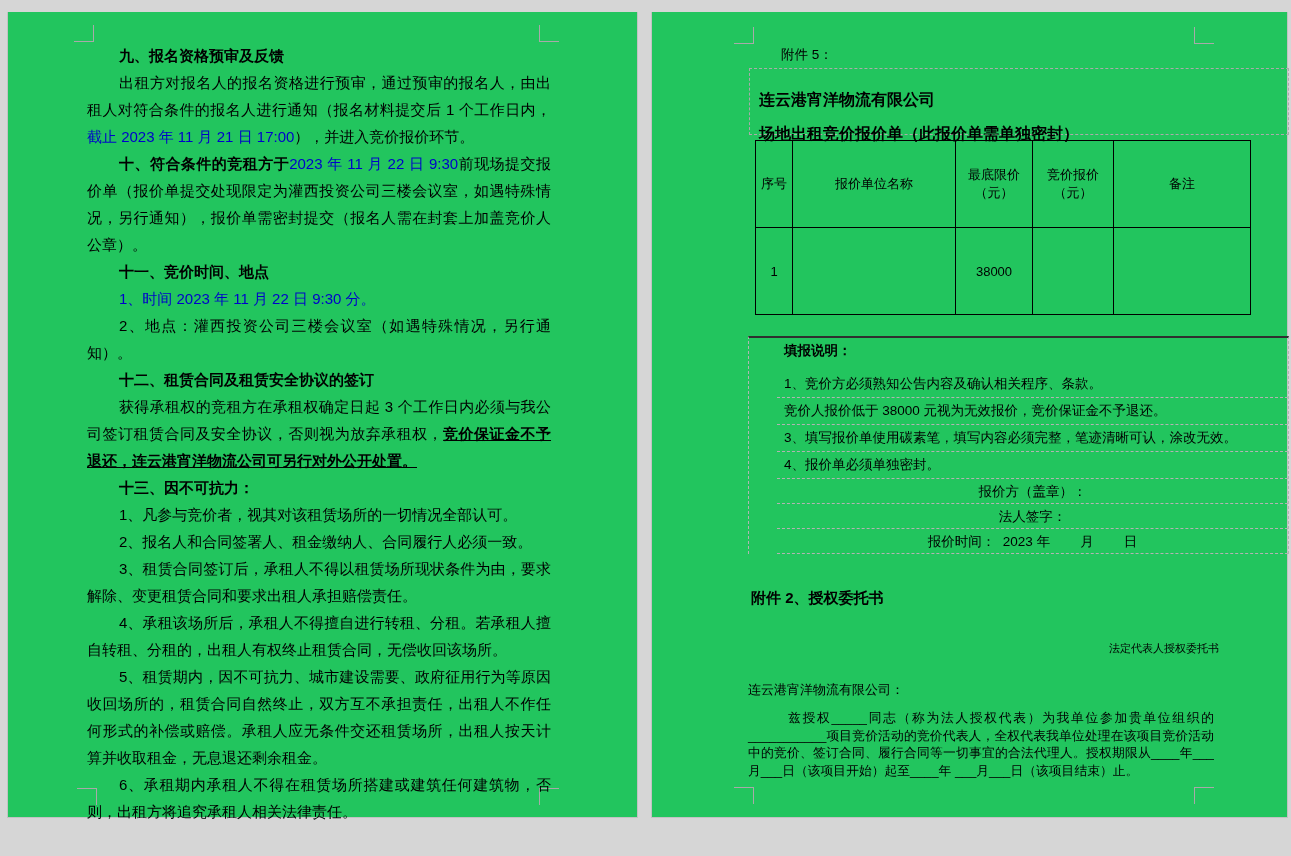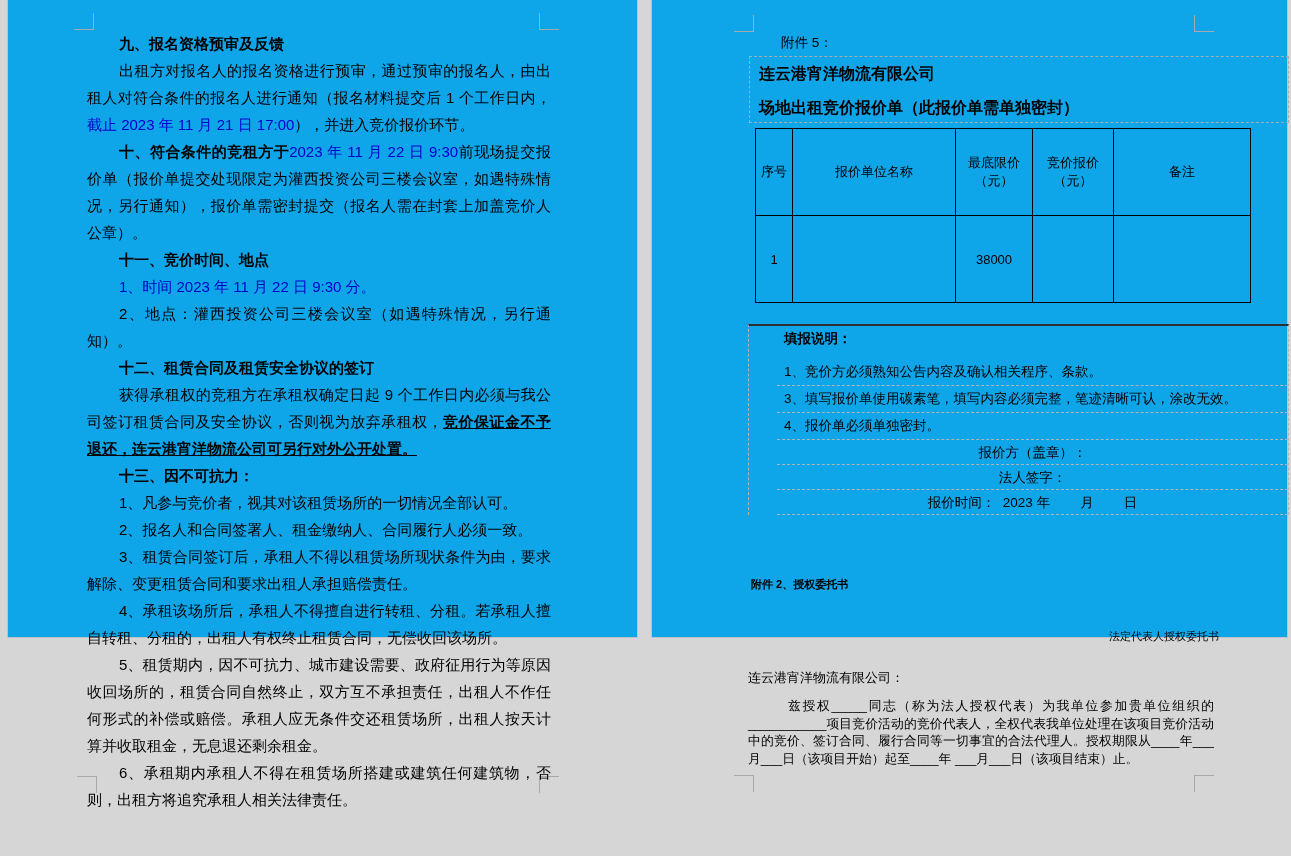--- a/index.html
+++ b/index.html
@@ -3,21 +3,21 @@
 <meta charset="utf-8">
 <style>
   html,body{margin:0;padding:0;}
   body{
     width:1291px;height:856px;position:relative;overflow:hidden;
     background:#d6d6d6;
     font-family:"Liberation Sans",sans-serif;
     color:#000;
   }
   .page{
-    position:absolute;top:0;height:638px;background:#0ea5e9;
+    position:absolute;top:12px;height:806px;background:#22c55e;
     box-sizing:border-box;border:1px solid #c2c2c2;border-top:none;
   }
   #page-left{left:7px;width:631px;}
   #page-right{left:651px;width:637px;}
 
   
   .mark{position:absolute;width:19px;height:16px;}
   .mark.tl{border-right:1px solid #a9a9a9;border-bottom:1px solid #a9a9a9;}
   .mark.tr{border-left:1px solid #a9a9a9;border-bottom:1px solid #a9a9a9;}
   .mark.bl{border-right:1px solid #a9a9a9;border-top:1px solid #a9a9a9;}
@@ -34,21 +34,21 @@
   .blue{color:#0000cc;}
   .bu{font-weight:bold;text-decoration:underline;}
 
   
   .att1{position:absolute;left:129px;top:34px;font-size:13.5px;}
   .qbox{
     position:absolute;left:97px;top:56px;width:540px;height:67px;
     box-sizing:border-box;border:1px dashed #ababab;
     padding:5px 0 0 9px;
   }
-  .qbox .t1{margin:2px 0 13px 0;font-size:16px;font-weight:bold;}
+  .qbox .t1{margin:16px 0 13px 0;font-size:16px;font-weight:bold;}
   .qbox .t2{margin:0;font-size:16px;font-weight:bold;}
 
   table.qtable{position:absolute;left:103px;top:128px;border-collapse:collapse;table-layout:fixed;}
   table.qtable td{
     border:1.5px solid #000;font-size:13px;text-align:center;
     vertical-align:middle;padding:2px;overflow:hidden;
   }
   table.qtable tr.hrow td{height:82px;}
   table.qtable tr.drow td{height:82px;}
 
@@ -58,21 +58,21 @@
     border-top:2px solid #2f2f2f;
     border-left:1px dashed #b3b3b3;border-right:1px dashed #b3b3b3;
     font-size:13.5px;
   }
   .notes .row{box-sizing:border-box;padding:4px 0 0 7px;margin-left:28px;}
   .notes .row.title{height:33px;font-weight:bold;}
   .notes .row.item{height:27px;border-bottom:1px dashed #b3b3b3;}
   .notes .row.sign{height:25px;border-bottom:1px dashed #b3b3b3;text-align:center;padding-left:0;}
   .pre{white-space:pre-wrap;}
 
-  .att2{position:absolute;left:99px;top:577px;font-size:11px;font-weight:bold;}
+  .att2{position:absolute;left:99px;top:577px;font-size:15px;font-weight:bold;}
   .poa-title{position:absolute;left:97px;top:629px;width:470px;text-align:right;font-size:11px;}
   .poa-to{position:absolute;left:96px;top:669px;font-size:13px;}
   .poa-body{
     position:absolute;left:96px;top:697px;width:466px;
     font-size:12.8px;line-height:17.6px;text-align:justify;text-indent:40px;
   }
 </style>
 </head>
 <body>
 
@@ -83,21 +83,21 @@
   <div class="mark br" style="left:531px;top:776px;"></div>
 
   <div class="doc-body">
     <p class="hd"><span>九、报名资格预审及反馈</span></p>
     <p><span>出租方对报名人的报名资格进行预审，通过预审的报名人，由出租人对符合条件的报名人进行通知（报名材料提交后 1 个工作日内，</span><span class="blue">截止 2023 年 11 月 21 日 17:00</span><span>），并进入竞价报价环节。</span></p>
     <p><span class="b">十、符合条件的竞租方于</span><span class="blue">2023 年 11 月 22 日 9:30</span><span>前现场提交报价单（报价单提交处现限定为灌西投资公司三楼会议室，如遇特殊情况，另行通知），报价单需密封提交（报名人需在封套上加盖竞价人公章）。</span></p>
     <p class="hd"><span>十一、竞价时间、地点</span></p>
     <p><span class="blue">1、时间 2023 年 11 月 22 日 9:30 分。</span></p>
     <p><span>2、地点：灌西投资公司三楼会议室（如遇特殊情况，另行通知）。</span></p>
     <p class="hd"><span>十二、租赁合同及租赁安全协议的签订</span></p>
-    <p><span>获得承租权的竞租方在承租权确定日起 9 个工作日内必须与我公司签订租赁合同及安全协议，否则视为放弃承租权，</span><span class="bu">竞价保证金不予退还，连云港宵洋物流公司可另行对外公开处置。</span></p>
+    <p><span>获得承租权的竞租方在承租权确定日起 3 个工作日内必须与我公司签订租赁合同及安全协议，否则视为放弃承租权，</span><span class="bu">竞价保证金不予退还，连云港宵洋物流公司可另行对外公开处置。</span></p>
     <p class="hd"><span>十三、因不可抗力：</span></p>
     <p><span>1、凡参与竞价者，视其对该租赁场所的一切情况全部认可。</span></p>
     <p><span>2、报名人和合同签署人、租金缴纳人、合同履行人必须一致。</span></p>
     <p><span>3、租赁合同签订后，承租人不得以租赁场所现状条件为由，要求解除、变更租赁合同和要求出租人承担赔偿责任。</span></p>
     <p><span>4、承租该场所后，承租人不得擅自进行转租、分租。若承租人擅自转租、分租的，出租人有权终止租赁合同，无偿收回该场所。</span></p>
     <p><span>5、租赁期内，因不可抗力、城市建设需要、政府征用行为等原因收回场所的，租赁合同自然终止，双方互不承担责任，出租人不作任何形式的补偿或赔偿。承租人应无条件交还租赁场所，出租人按天计算并收取租金，无息退还剩余租金。</span></p>
     <p><span>6、承租期内承租人不得在租赁场所搭建或建筑任何建筑物，否则，出租方将追究承租人相关法律责任。</span></p>
   </div>
 </div>
 
@@ -136,20 +136,21 @@
       <td>38000</td>
       <td></td>
       <td></td>
     </tr>
   </tbody>
     </table>
 
   <div class="notes">
     <div class="row title">填报说明：</div>
     <div class="row item">1、竞价方必须熟知公告内容及确认相关程序、条款。</div>
+    <div class="row item">竞价人报价低于 38000 元视为无效报价，竞价保证金不予退还。</div>
     <div class="row item">3、填写报价单使用碳素笔，填写内容必须完整，笔迹清晰可认，涂改无效。</div>
     <div class="row item">4、报价单必须单独密封。</div>
     <div class="row sign">报价方（盖章）：</div>
     <div class="row sign">法人签字：</div>
     <div class="row sign pre">报价时间：  2023 年        月        日</div>
   </div>
 
   <div class="att2">附件 2、授权委托书</div>
   <div class="poa-title">法定代表人授权委托书</div>
   <div class="poa-to">连云港宵洋物流有限公司：</div>

